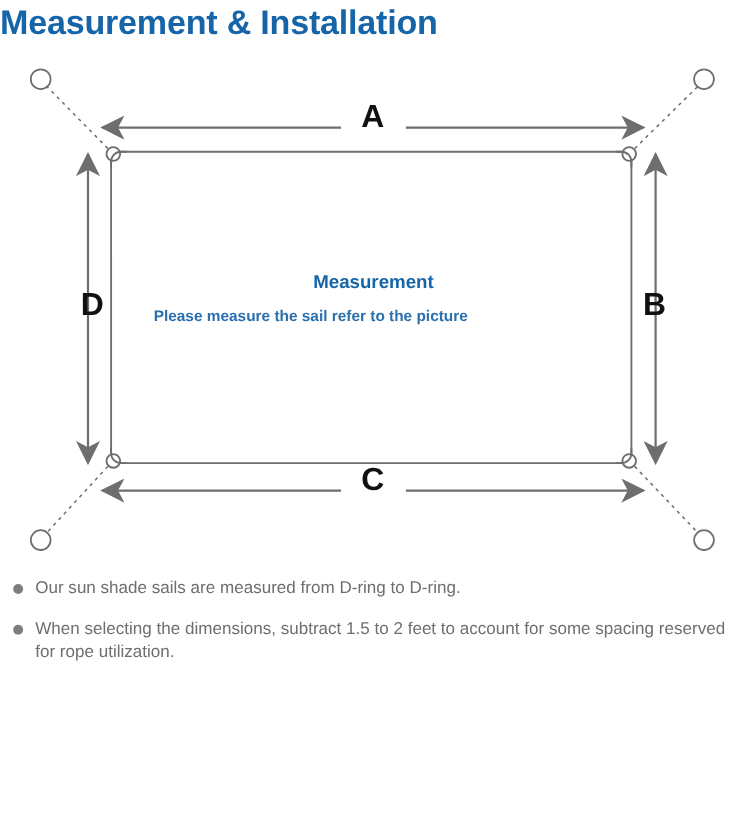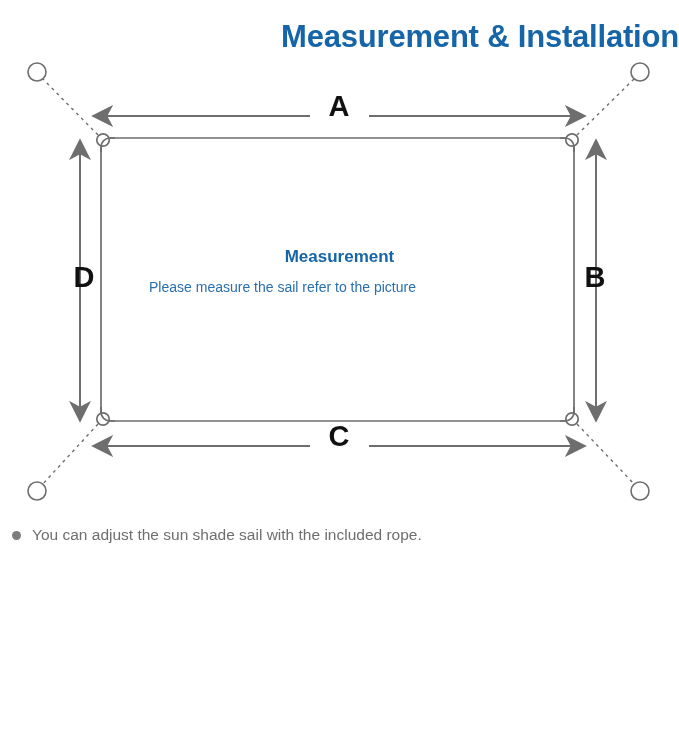--- a/index.html
+++ b/index.html
@@ -22,27 +22,27 @@
     height: 739px;
     background: #ffffff;
   }
 
   
   .title {
     position: absolute;
     left: 0;
     top: 0;
     width: 679px;
-    text-align: right;
+    text-align: left;
     font-size: 31px;
     font-weight: bold;
     color: #1565a8;
     letter-spacing: -0.2px;
     line-height: 38px;
-    padding-top: 18px;
+    padding-top: 2px;
     white-space: nowrap;
   }
 
   
   .diagram {
     position: absolute;
     left: 0;
     top: 46px;
     width: 679px;
     height: 470px;
@@ -66,20 +66,21 @@
   .center-sub {
     position: absolute;
     left: 0;
     top: 231px;
     width: 565px;
     text-align: center;
     font-size: 14px;
     color: #2a6fae;
     line-height: 20px;
     white-space: nowrap;
+    font-weight: bold;
   }
 
   .dim-label {
     position: absolute;
     font-weight: bold;
     color: #111111;
     font-size: 29px;
     line-height: 1;
     text-align: center;
   }
@@ -174,17 +175,21 @@
 
     <div class="dim-label dim-a">A</div>
     <div class="dim-label dim-b">B</div>
     <div class="dim-label dim-c">C</div>
     <div class="dim-label dim-d">D</div>
   </div>
 
   <div class="notes">
     <div class="note">
       <span class="note-bullet"></span>
-      <span class="note-text">You can adjust the sun shade sail with the included rope.</span>
+      <span class="note-text">Our sun shade sails are measured from D-ring to D-ring.</span>
+    </div>
+    <div class="note">
+      <span class="note-bullet"></span>
+      <span class="note-text">When selecting the dimensions, subtract 1.5 to 2 feet to account for some spacing reserved for rope utilization.</span>
     </div>
   </div>
 
 </div>
 
 </body></html>

